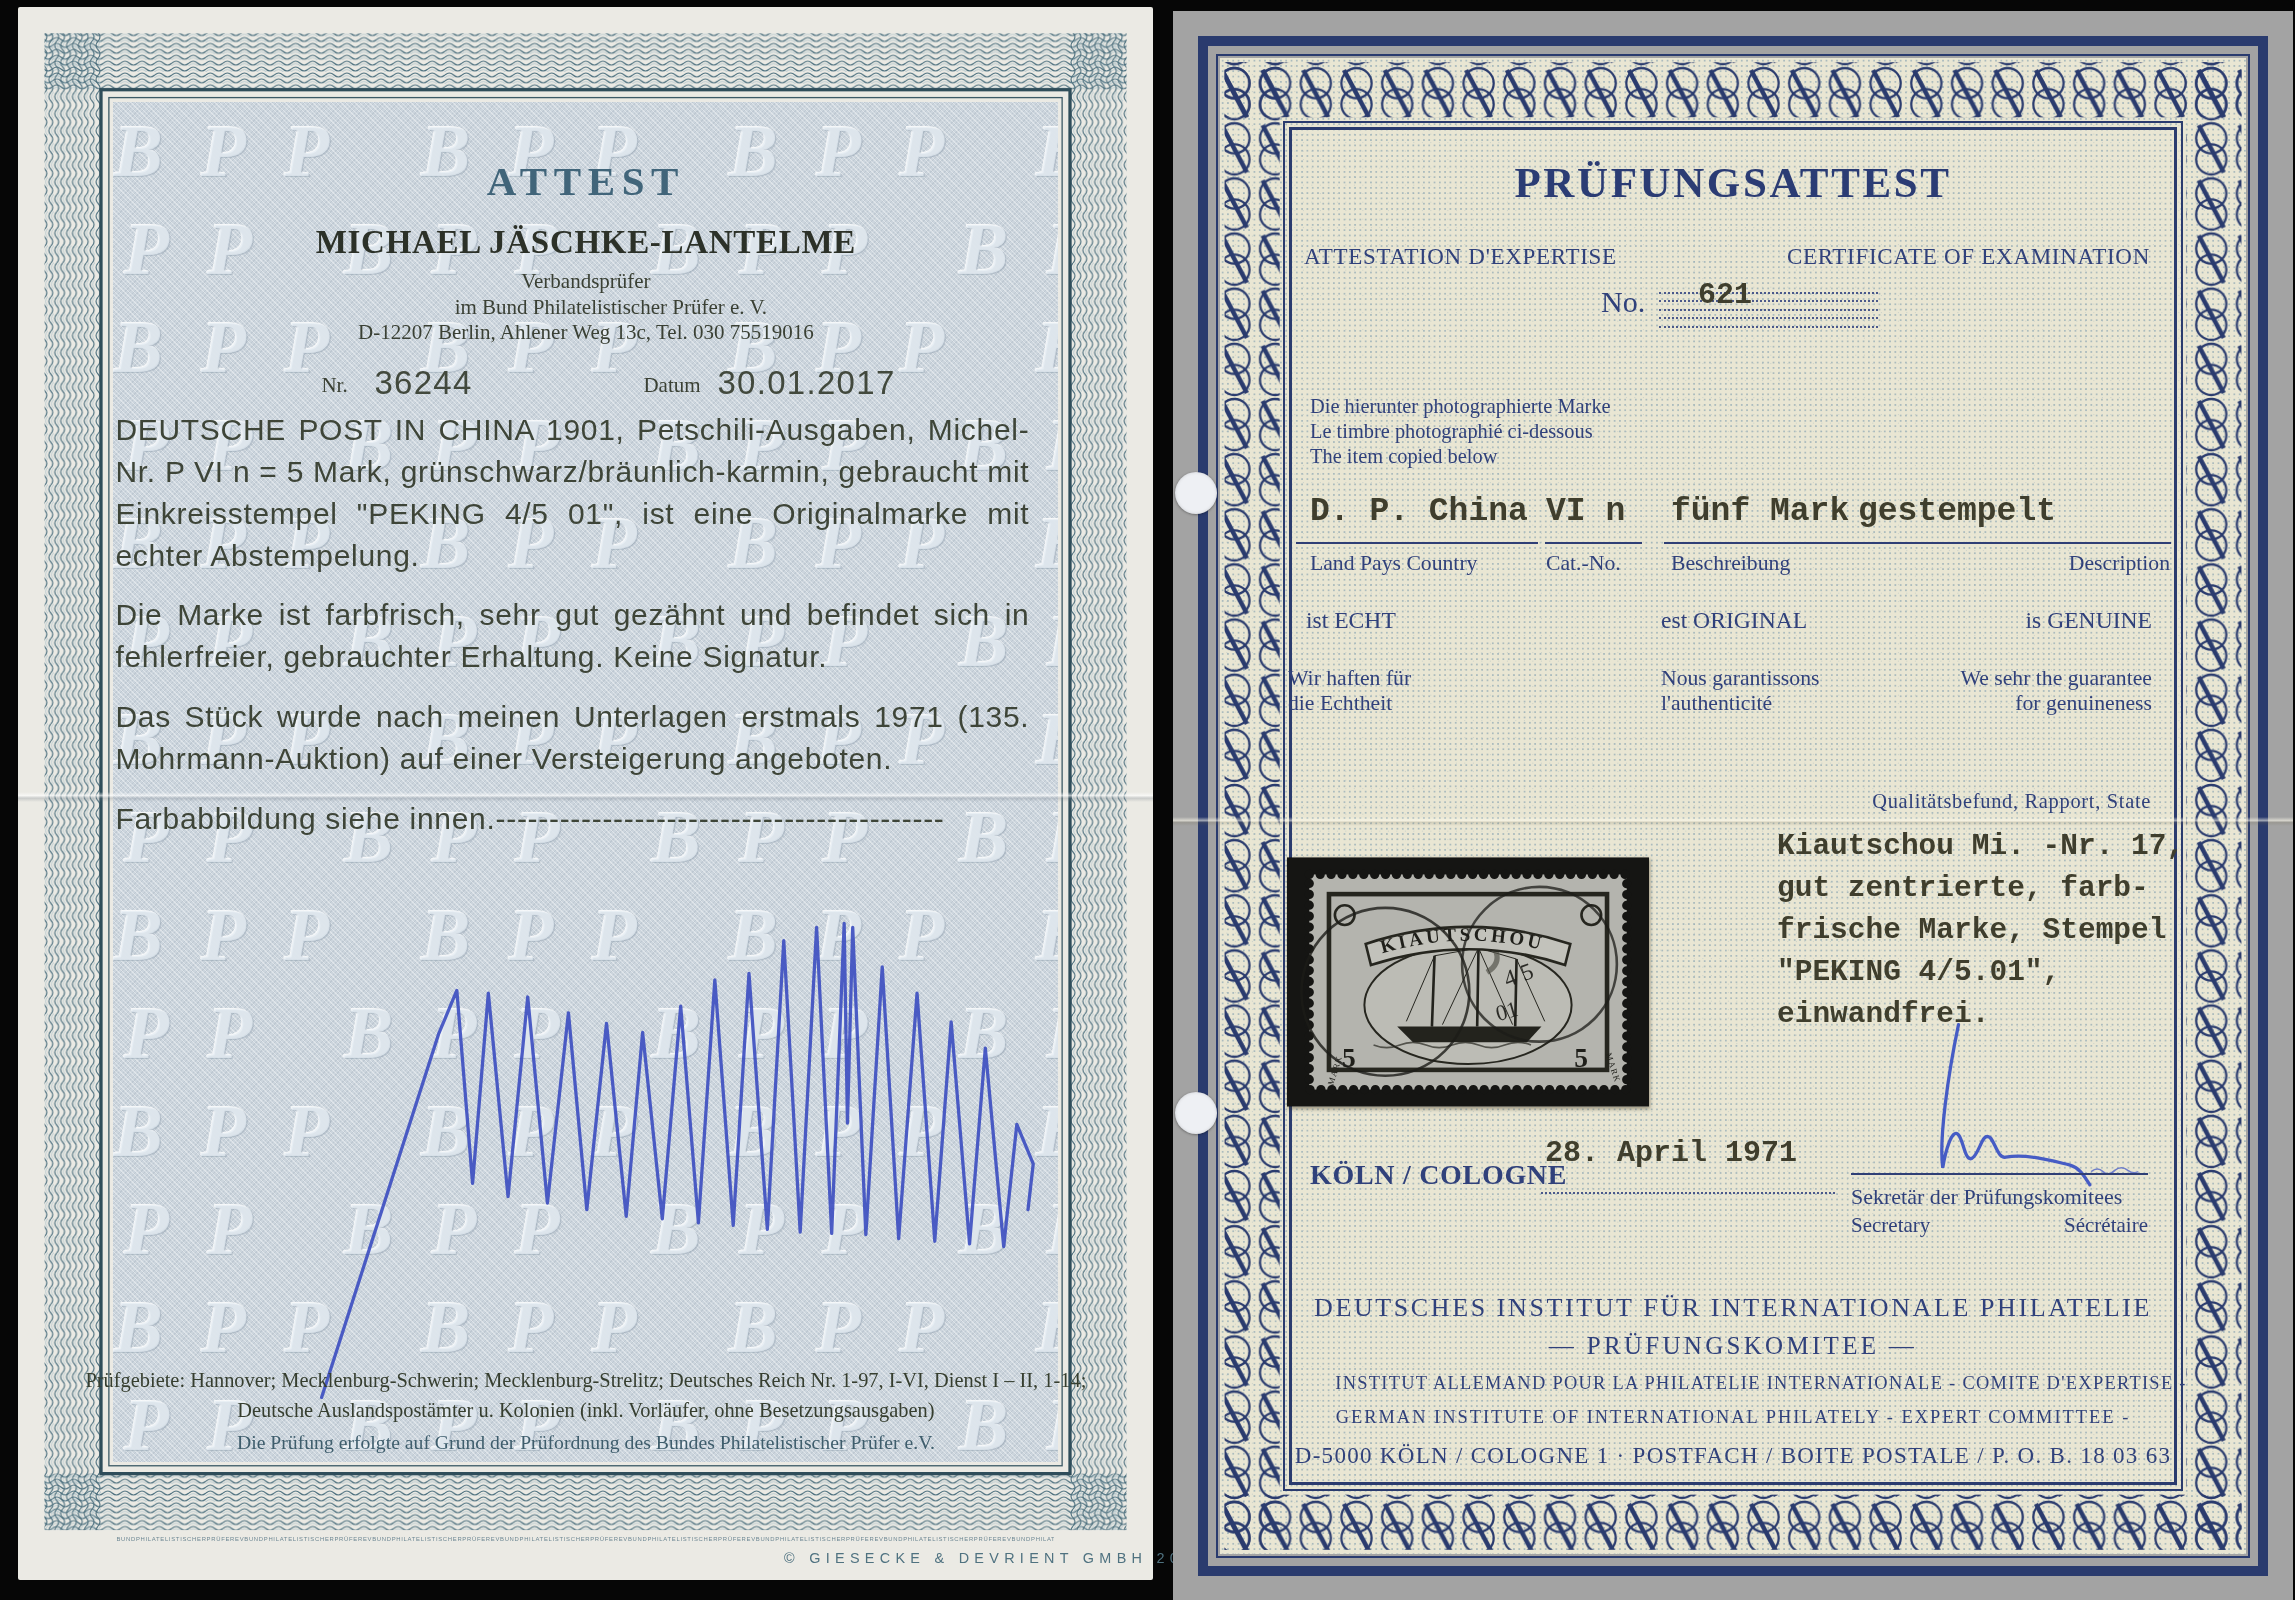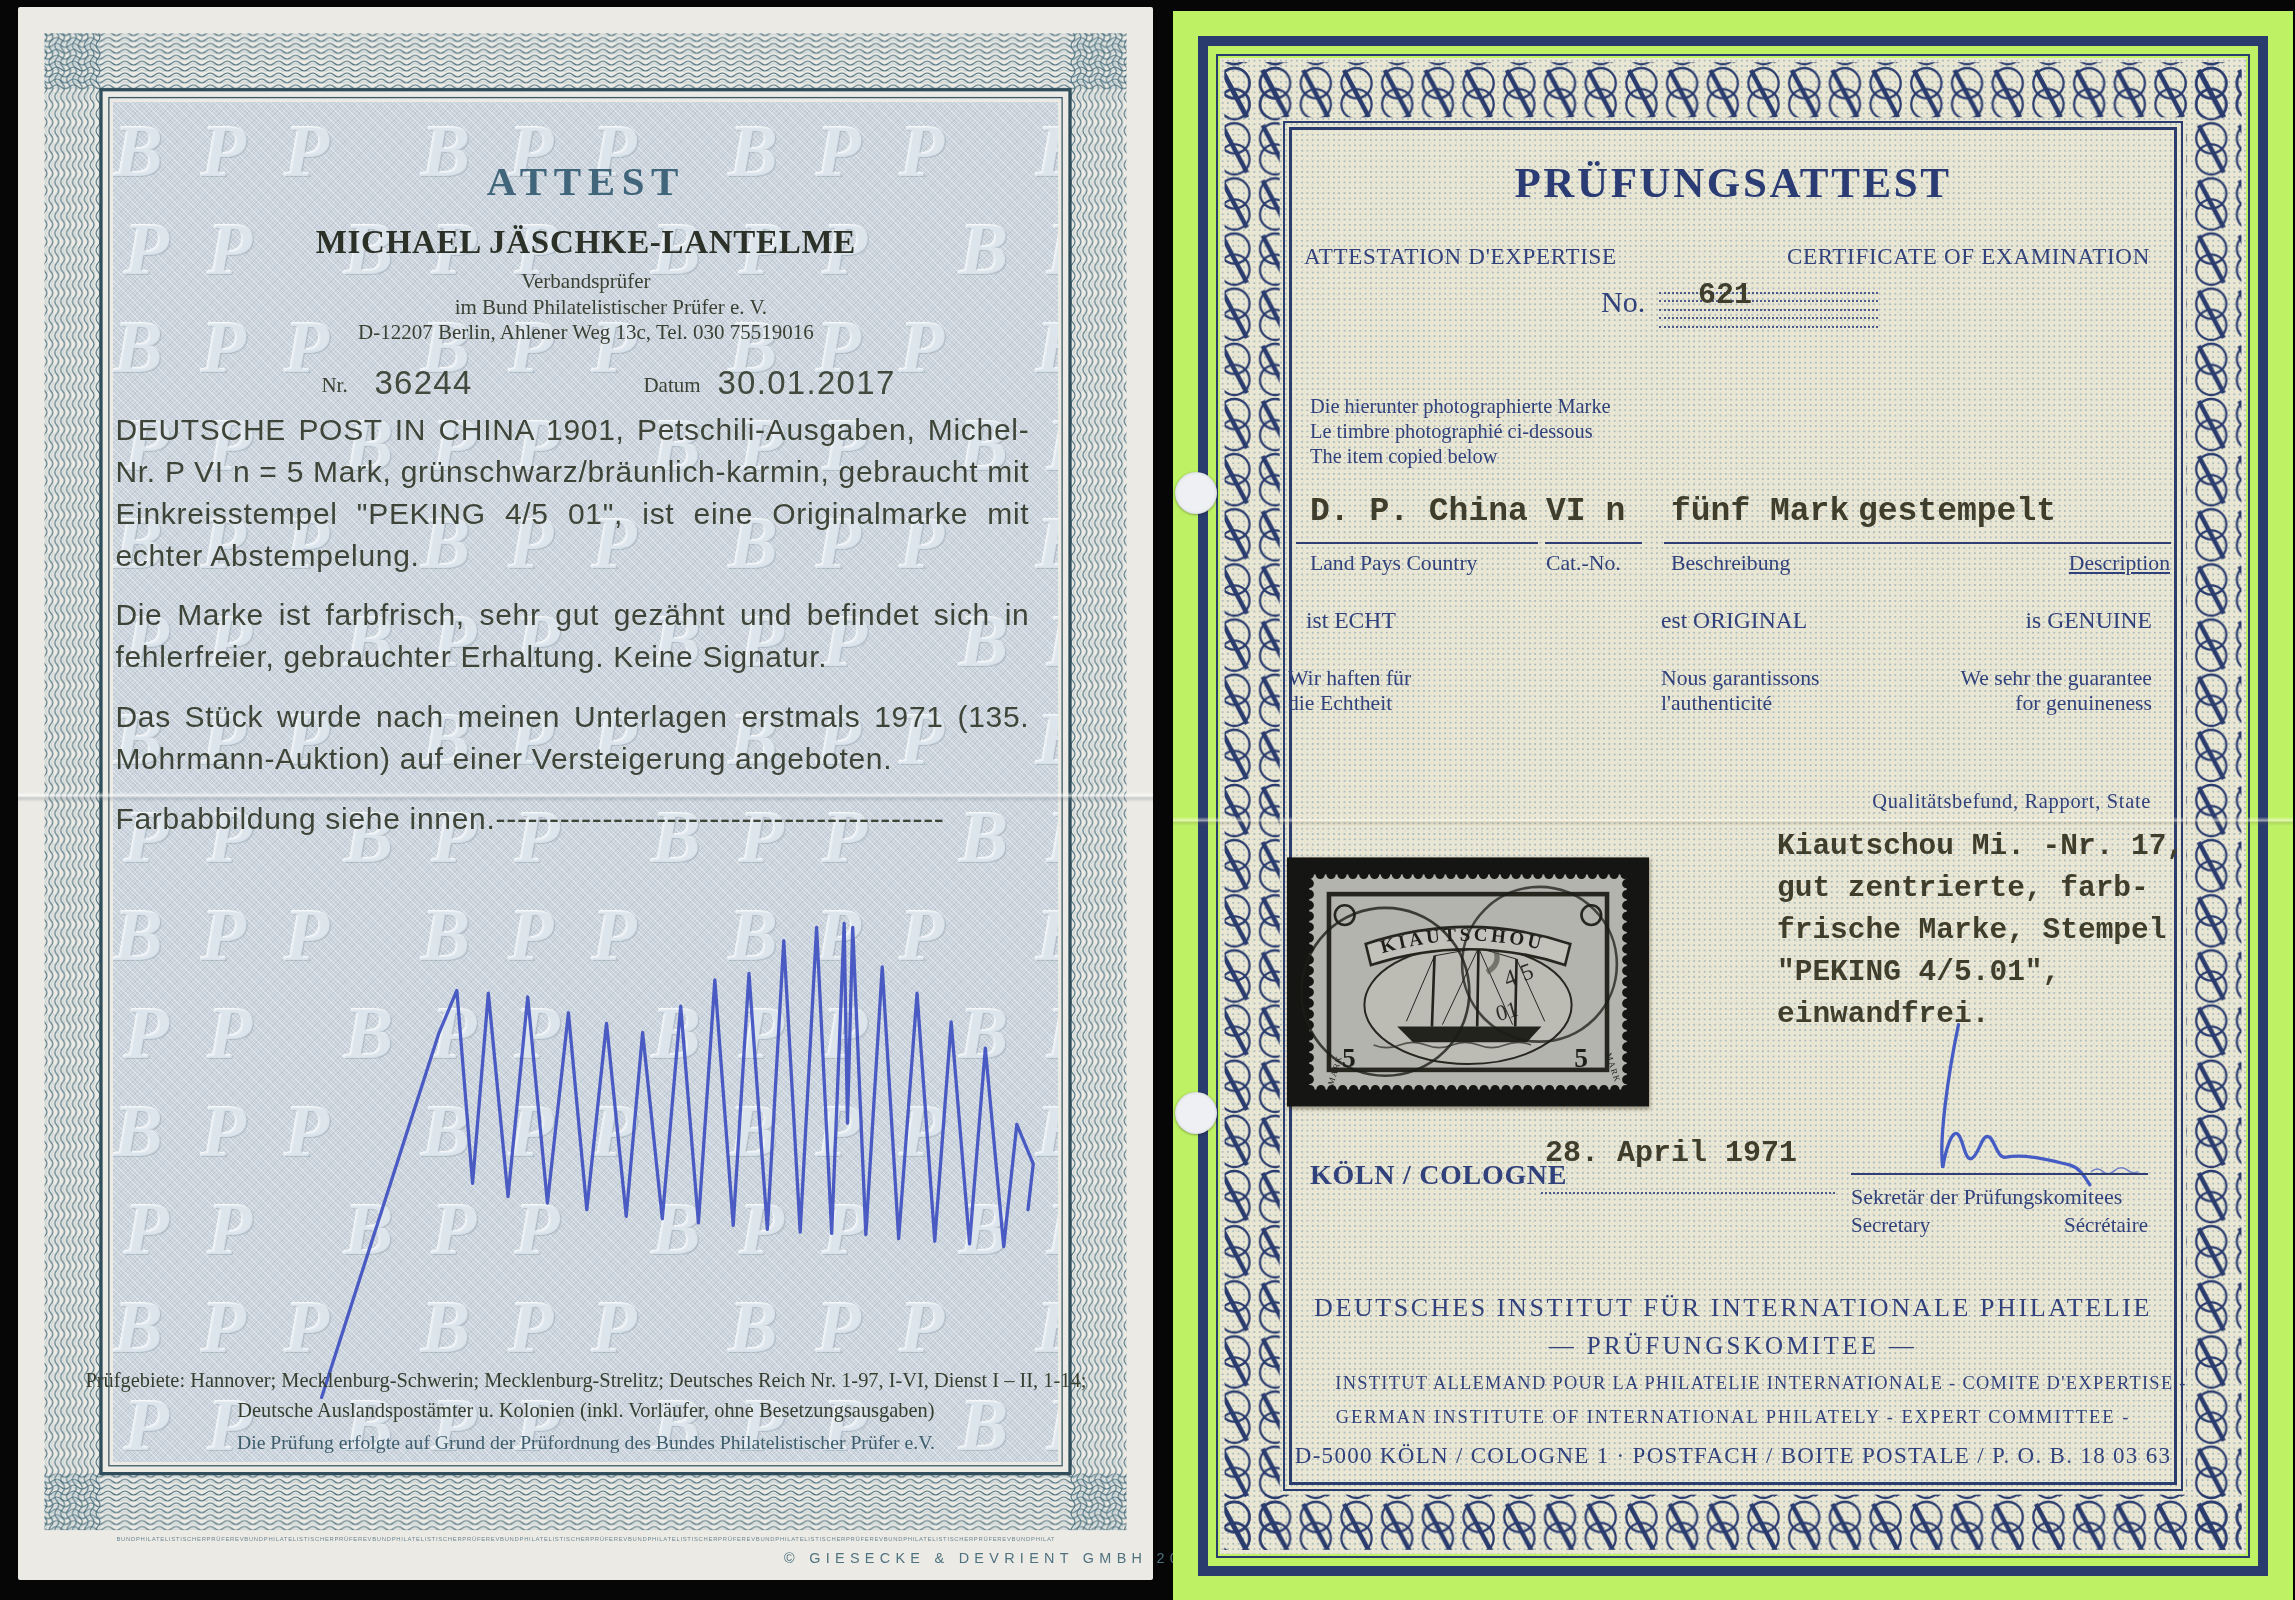--- a/index.html
+++ b/index.html
@@ -39,21 +39,21 @@
     font:400 19.7px/1 "Liberation Serif",serif;color:#3e5d6c;}
   .lp-micro{top:1529px;left:98px;width:938px;height:7.9px;overflow:hidden;white-space:nowrap;
     font:400 5.9px/6.6px "Liberation Sans",sans-serif;letter-spacing:0.7px;color:#67California;color:#67828f;opacity:.95;}
   .lp-credit{top:1544px;left:716px;width:525px;text-align:center;
     font:400 14.4px/1 "Liberation Sans",sans-serif;letter-spacing:5.3px;color:#4f7280;}
   .lp-crease{left:0;right:0;top:785px;height:10.5px;
     background:linear-gradient(180deg, rgba(255,255,255,0), rgba(255,255,255,.6) 35%, rgba(105,115,126,.26) 62%, rgba(255,255,255,0));}
   .lp-sig-svg{position:absolute;left:0;top:0;pointer-events:none;}
 
   
-  #rp{position:absolute;left:1173px;top:10.5px;width:1120px;height:1590px;background:#bef264;}
+  #rp{position:absolute;left:1173px;top:10.5px;width:1120px;height:1590px;background:#a3a3a3;}
   .rp-band{position:absolute;inset:25px;border:10.5px solid #2a3b6e;}
   .rp-thin{position:absolute;inset:43px;border:2px solid #2a3b6e;}
   .rp-speckle{position:absolute;inset:47px;background-color:#e9e6d3;
     background-image:radial-gradient(rgba(110,145,168,.50) 0.7px, rgba(0,0,0,0) 1px),
                      radial-gradient(rgba(125,158,178,.33) 0.7px, rgba(0,0,0,0) 0.9px);
     background-size:5.3px 5.3px,8.5px 8.5px;background-position:0 0,2.6px 3.9px;}
   .rp-chain{position:absolute;}
   .rp-frame1{position:absolute;inset:110px;border:2px solid #2a3b6e;}
   .rp-frame2{position:absolute;inset:116px;border:3.3px solid #2a3b6e;}
   #rp .abs{position:absolute;}
@@ -66,21 +66,21 @@
   .rp-no-label{top:276px;left:428px;font:400 30px/1 "Liberation Serif",serif;}
   .rp-no-lines{top:281px;left:486px;width:219px;}
   .rp-no-lines div{border-top:2px dotted #3a4a84;margin-bottom:6.6px;opacity:.9;}
   .rp-no-value{top:267px;left:525px;font-size:30px;}
   .rp-intro{top:383px;left:137px;font:400 20.4px/25px "Liberation Serif",serif;}
   .rp-item{top:482px;font-size:33px;}
   .rp-i1{left:137px;} .rp-i2{left:373px;} .rp-i3{left:498px;} .rp-i4{left:685px;}
   .rp-ul{height:2px;background:#2f3f76;top:531px;}
   .u1{left:123px;width:242px;} .u2{left:372px;width:97px;} .u3{left:491px;width:507px;}
   .rp-head{top:542px;font:400 21.7px/1 "Liberation Serif",serif;}
-  .rp-h4{right:123px;text-decoration:underline;}
+  .rp-h4{right:123px;}
   .rp-echt{top:598px;font:400 23.6px/1 "Liberation Serif",serif;}
   .rp-e1{left:133px;} .rp-e2{left:488px;} .rp-e3{right:141px;}
   .rp-guar{top:655px;font:400 21.7px/25px "Liberation Serif",serif;}
   .rp-g1{left:115px;} .rp-g2{left:488px;} .rp-g3{right:141px;text-align:right;}
   .rp-qlabel{top:780px;right:142px;font:400 20.4px/1 "Liberation Serif",serif;letter-spacing:0.7px;}
   .rp-quality{top:814px;left:604px;width:410px;font-size:29.5px;line-height:42px;}
   .rp-photo{top:846px;left:114px;width:362px;height:250px;box-shadow:1.3px 2px 3.9px rgba(60,50,25,.45);}
   .rp-place{top:1150px;left:137px;font:700 28px/1 "Liberation Serif",serif;letter-spacing:0.7px;}
   .rp-dotline{top:1181px;left:368px;width:294px;border-top:2.6px dotted #3a4a84;opacity:.9;}
   .rp-date{top:1125px;left:372px;font-size:30px;}

